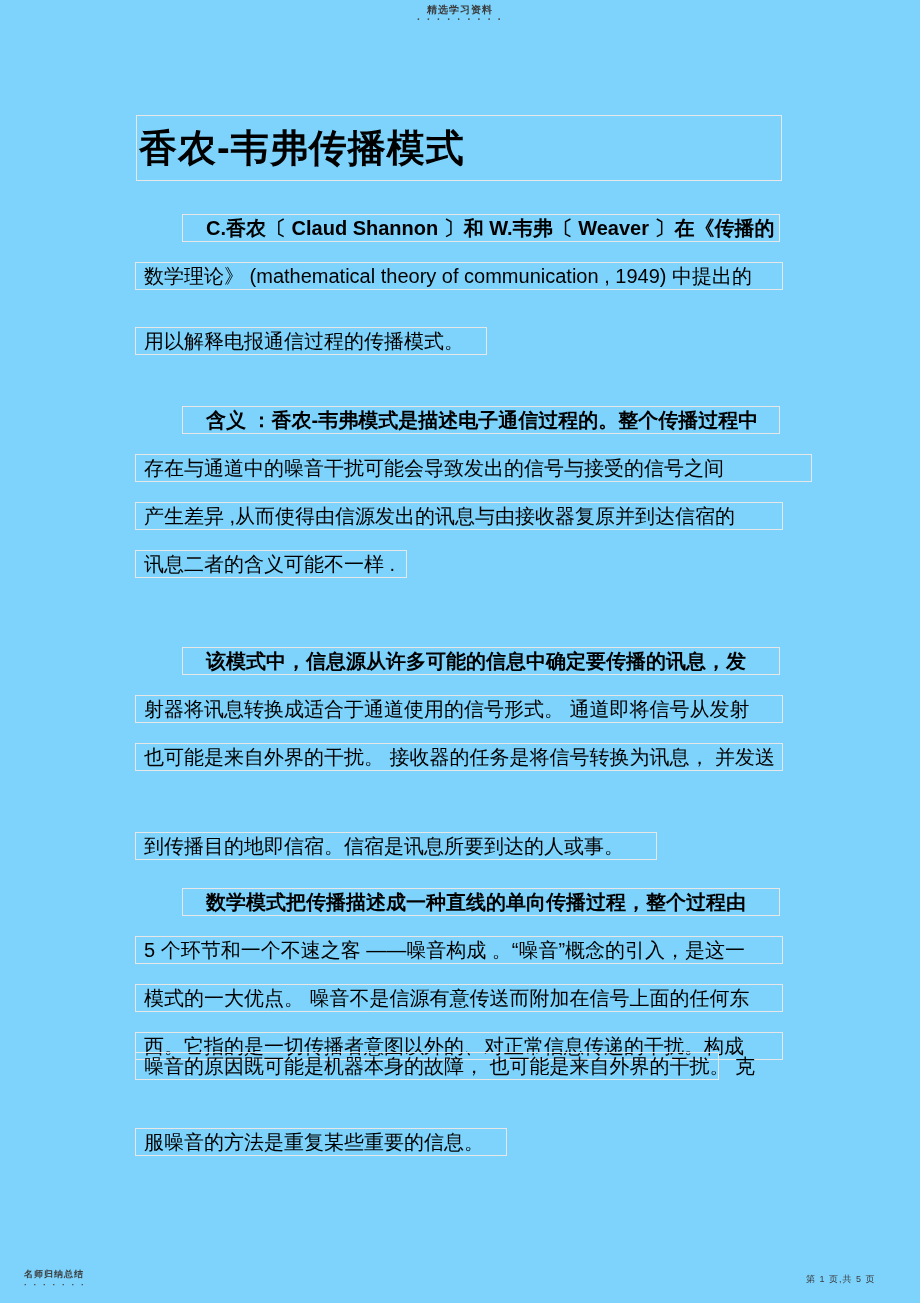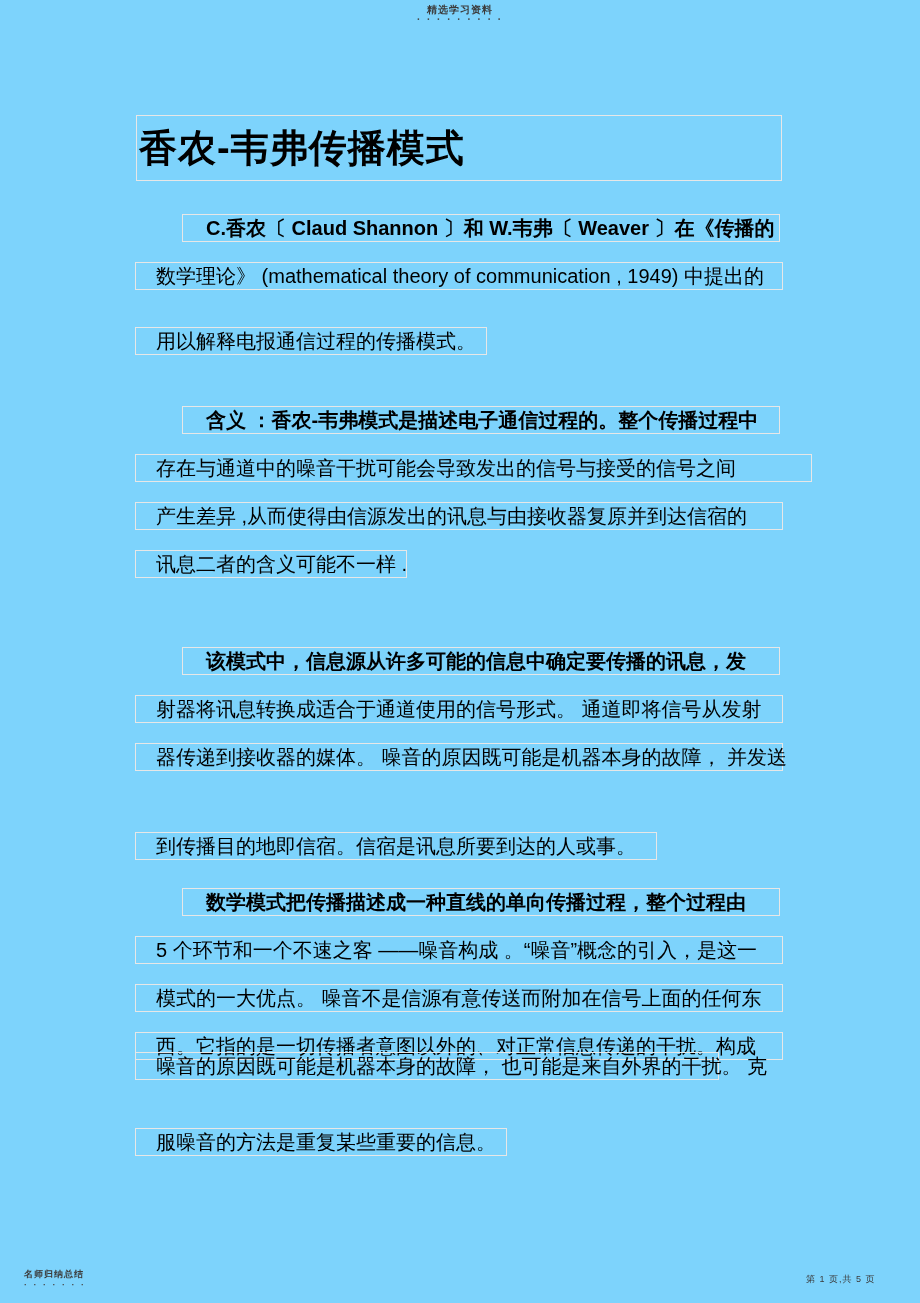--- a/index.html
+++ b/index.html
@@ -27,21 +27,21 @@
   }
   .title-text{
     font-size:38px;font-weight:bold;line-height:64px;
     padding-left:2px;white-space:nowrap;
     letter-spacing:1px;
   }
   .line{
     position:absolute;height:28px;
     border:1px solid #e7e7e7;box-sizing:border-box;
     font-size:20px;line-height:26px;
-    padding-left:20px;white-space:nowrap;
+    padding-left:8px;white-space:nowrap;
   }
   .line.indent{padding-left:23px;font-weight:bold;}
   .footer-left{
     position:absolute;left:24px;top:1268px;
     font-size:9px;font-weight:bold;color:#3b3b3b;letter-spacing:1px;
   }
   .footer-left-dots{
     position:absolute;left:24px;top:1280px;
     font-size:9px;font-weight:bold;color:#4a4a4a;letter-spacing:2px;
   }
@@ -66,21 +66,21 @@
   <div class="line" style="top:262px;left:135px;width:648px;">数学理论》 (mathematical theory of communication , 1949)  中提出的</div>
   <div class="line" style="top:310px;left:135px;width:352px;margin-top:17px;">用以解释电报通信过程的传播模式。</div>
 
   <div class="line indent" style="top:406px;left:182px;width:598px;">含义 ：香农-韦弗模式是描述电子通信过程的。整个传播过程中</div>
   <div class="line" style="top:454px;left:135px;width:677px;">存在与通道中的噪音干扰可能会导致发出的信号与接受的信号之间</div>
   <div class="line" style="top:502px;left:135px;width:648px;">产生差异 ,从而使得由信源发出的讯息与由接收器复原并到达信宿的</div>
   <div class="line" style="top:550px;left:135px;width:272px;">讯息二者的含义可能不一样  .</div>
 
   <div class="line indent" style="top:647px;left:182px;width:598px;">该模式中，信息源从许多可能的信息中确定要传播的讯息，发</div>
   <div class="line" style="top:695px;left:135px;width:648px;">射器将讯息转换成适合于通道使用的信号形式。  通道即将信号从发射</div>
-  <div class="line" style="top:743px;left:135px;width:648px;">器传递到接收器的媒体。  噪音的原因既可能是机器本身的故障，  并发送</div>
+  <div class="line" style="top:743px;left:135px;width:648px;">也可能是来自外界的干扰。  接收器的任务是将信号转换为讯息，  并发送</div>
   <div class="line" style="top:832px;left:135px;width:522px;">到传播目的地即信宿。信宿是讯息所要到达的人或事。</div>
 
   <div class="line indent" style="top:888px;left:182px;width:598px;">数学模式把传播描述成一种直线的单向传播过程，整个过程由</div>
   <div class="line" style="top:936px;left:135px;width:648px;">5 个环节和一个不速之客  ——噪音构成 。“噪音”概念的引入，是这一</div>
   <div class="line" style="top:984px;left:135px;width:648px;">模式的一大优点。 噪音不是信源有意传送而附加在信号上面的任何东</div>
   <div class="line" style="top:1032px;left:135px;width:648px;">西。它指的是一切传播者意图以外的、对正常信息传递的干扰。构成</div>
   <div class="line" style="top:1052px;left:135px;width:584px;">噪音的原因既可能是机器本身的故障，   也可能是来自外界的干扰。  克</div>
   <div class="line" style="top:1128px;left:135px;width:372px;">服噪音的方法是重复某些重要的信息。</div>
 
   <div class="footer-left">名师归纳总结</div>

